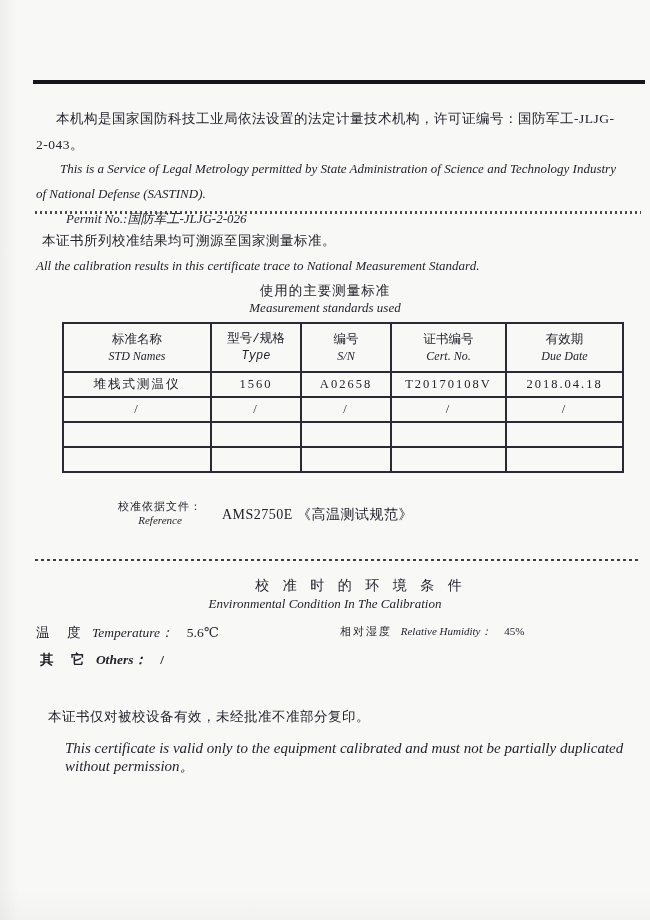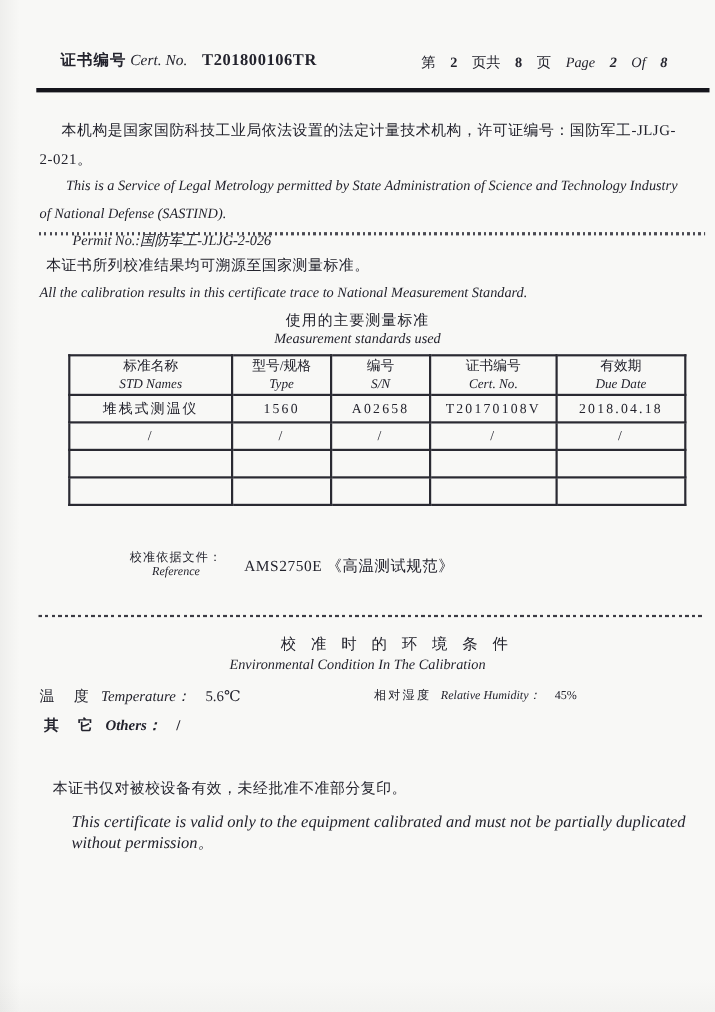--- a/index.html
+++ b/index.html
@@ -46,23 +46,23 @@
   .std-title-zh { top: 282px; left: 0; width: 650px; text-align: center; font-size: 13.5px; letter-spacing: 1px; }
   .std-title-en { top: 300px; left: 0; width: 650px; text-align: center; font-size: 13px; }
 
   
   .std-table { top: 322px; left: 62px; width: 560px; border-collapse: collapse; table-layout: fixed; }
   .std-table th, .std-table td {
     border: 2px solid #2a2a32;
     text-align: center; vertical-align: middle;
     font-size: 12.5px; font-weight: normal; color: #23232d;
   }
-  .std-table th { height: 36px; line-height: 1.35; }
+  .std-table th { height: 49px; line-height: 1.35; }
   .std-table td { height: 25px; letter-spacing: 2px; }
-  .std-table .c0 { width: 148px; } .std-table .c1 { width: 90px; }
+  .std-table .c0 { width: 148px; } .std-table .c1 { width: 90px; font-family: Liberation Mono, monospace; }
   .std-table .c2 { width: 90px; }  .std-table .c3 { width: 115px; }
   .std-table .c4 { width: 117px; }
   .std-table th .en { display: block; font-size: 12px; }
 
   
   .ref-label { top: 499px; left: 118px; font-size: 11px; text-align: center; }
   .ref-label .zh { letter-spacing: 1px; }
   .ref-value { top: 506px; left: 222px; font-size: 14px; letter-spacing: 0.5px; }
 
   .rule-dashed { top: 559px; left: 35px; width: 605px; height: 2px;
@@ -81,40 +81,24 @@
 
   
   .valid-zh { top: 708px; left: 48px; font-size: 13.5px; letter-spacing: 0.5px; }
   .valid-en { top: 740px; left: 35px; width: 590px; font-size: 15px; margin-left: 30px; }
 </style>
 </head>
 <body>
 
 <div class="sheet">
 
-  <div class="abs hdr-left">
-    <span class="zh">证书编号</span>
-    <span class="en">Cert. No.</span>
-    <span class="certno">T201800106TR</span>
-  </div>
-  <div class="abs hdr-right">
-    <span>第</span>
-    <span class="num">2</span>
-    <span>页共</span>
-    <span class="num">8</span>
-    <span>页</span>
-    <span class="en">Page</span>
-    <span class="num en">2</span>
-    <span class="en">Of</span>
-    <span class="num en">8</span>
-  </div>
   <div class="abs rule-thick"></div>
 
   <div class="abs intro">
-    <p class="zh">本机构是国家国防科技工业局依法设置的法定计量技术机构，许可证编号：国防军工-JLJG-2-021。</p>
+    <p class="zh">本机构是国家国防科技工业局依法设置的法定计量技术机构，许可证编号：国防军工-JLJG-2-043。</p>
     <p class="en">This is a Service of Legal Metrology permitted by State Administration of Science and Technology Industry of National Defense (SASTIND).</p>
     <p class="permit">Permit No.:国防军工-JLJG-2-026</p>
   </div>
 
   <div class="abs rule-dotted"></div>
 
   <div class="abs trace-zh">本证书所列校准结果均可溯源至国家测量标准。</div>
   <div class="abs trace-en en">All the calibration results in this certificate trace to National Measurement Standard.</div>
 
   <div class="abs std-title-zh">使用的主要测量标准</div>

